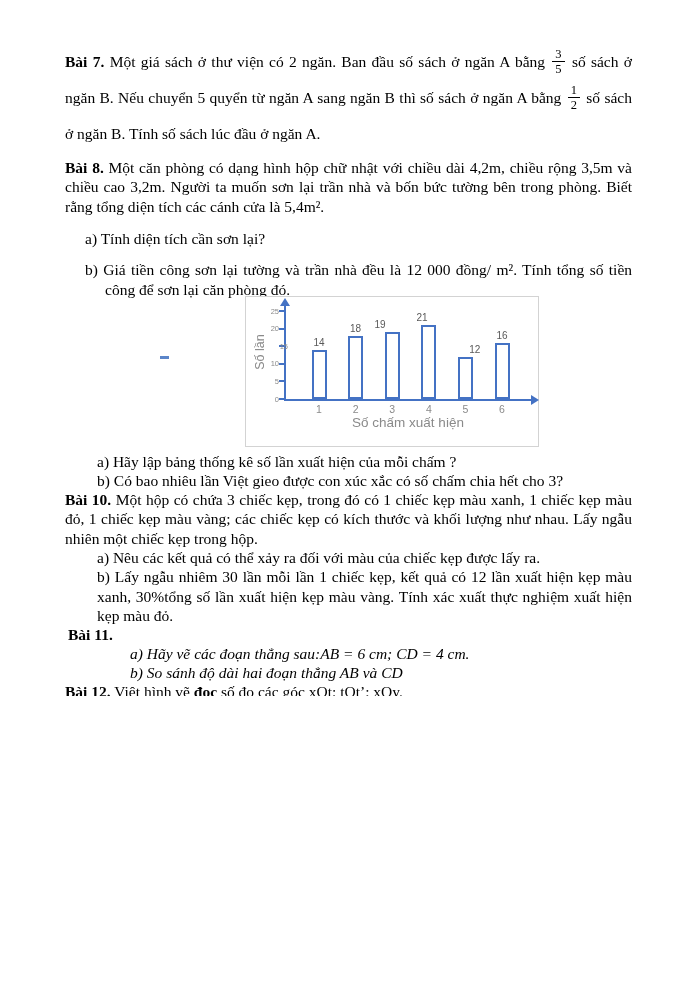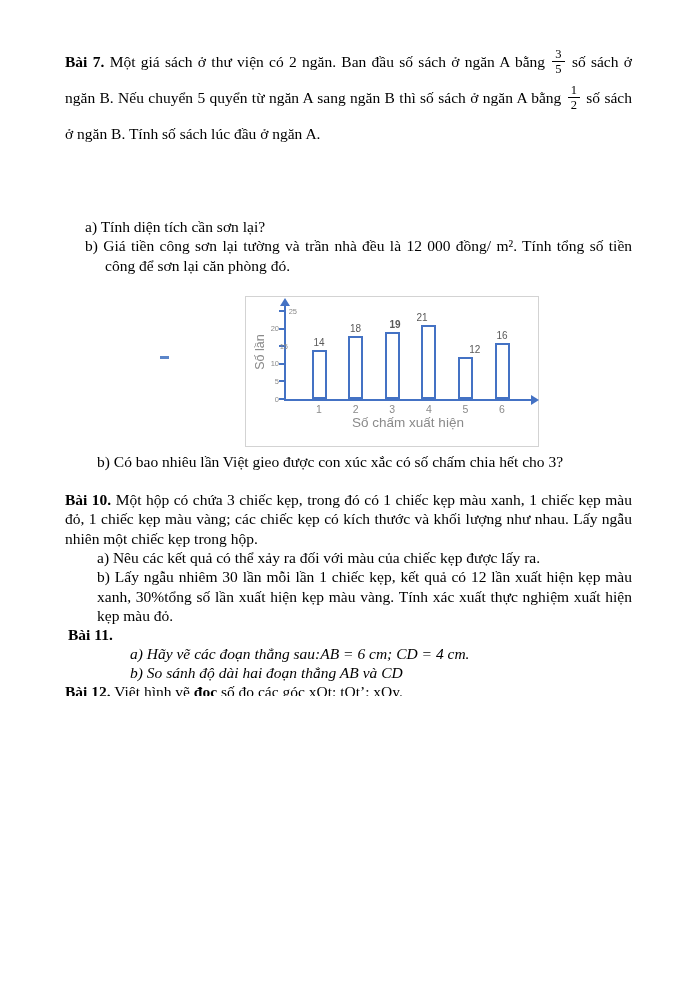--- a/index.html
+++ b/index.html
@@ -8,21 +8,21 @@
   .blk{position:absolute;left:65px;width:567px;line-height:19.4px;}
   .just{text-align:justify;}
   b,.bold{font-weight:bold;}
   
   .frac{display:inline-block;vertical-align:middle;text-align:center;
         font-size:12.5px;line-height:1.15;padding:0 2px;position:relative;top:-2px;}
   .frac .num{display:block;border-bottom:1px solid #000;padding:0 3px;}
   .frac .den{display:block;padding:0 3px;}
   .b7{line-height:36px;}
   
-  .item-h{padding-left:40px;text-indent:-20px;} 
+  .item-h{padding-left:40px;text-indent:-20px;margin-top:12px;} 
   .item-m{padding-left:32px;}                   
   .item-d{padding-left:65px;font-style:italic;}                   
   
   .chart-box{position:absolute;left:245px;top:296px;width:292px;height:149px;
              border:1px solid #d3d3d3;background:#fff;
              font-family:"Liberation Sans",sans-serif;}
   .yaxis{position:absolute;left:38px;top:8px;width:2px;height:96px;background:#4472C4;}
   .xaxis{position:absolute;left:38px;top:102px;width:248px;height:2px;background:#4472C4;}
   .yarrow{position:absolute;left:34px;top:1px;width:0;height:0;
           border-left:5px solid transparent;border-right:5px solid transparent;
@@ -50,20 +50,23 @@
 </style>
 </head>
 <body>
 
 <div class="page">
 
   <div class="blk just b7" style="top:44px;">
     <b>Bài 7.</b><span> Một giá sách ở thư viện có 2 ngăn. Ban đầu số sách ở ngăn A bằng </span><span class="frac"><span class="num">3</span><span class="den">5</span></span><span> số sách ở ngăn B. Nếu chuyển 5 quyển từ ngăn A sang ngăn B thì số sách ở ngăn A bằng </span><span class="frac"><span class="num">1</span><span class="den">2</span></span><span> số sách ở ngăn B. Tính số sách lúc đầu ở ngăn A.</span>
   </div>
 
+  <div class="blk just" style="top:158px;">
+    <b>Bài 8.</b><span> Một căn phòng có dạng hình hộp chữ nhật với chiều dài 4,2m, chiều rộng 3,5m và chiều cao 3,2m. Người ta muốn sơn lại trần nhà và bốn bức tường bên trong phòng. Biết rằng tổng diện tích các cánh cửa là 5,4m².</span>
+  </div>
   <div class="blk" style="top:217px;">
     <div class="item-h just"><span>a)</span> <span>Tính diện tích cần sơn lại?</span></div>
     <div class="item-h just"><span>b)</span> <span>Giá tiền công sơn lại tường và trần nhà đều là 12 000 đồng/ m². Tính tổng số tiền công để sơn lại căn phòng đó.</span></div>
   </div>
 
 
   <div class="chart-box" id="chart-box">
     <div class="ylab">Số lần</div>
     <div class="yaxis"></div>
     <div class="yarrow"></div>
@@ -74,46 +77,47 @@
         <div class="yticklbl" style="left: 17px; top: 97.5px;">0</div>
         <div class="ytick" style="top: 83.4px;"></div>
         <div class="yticklbl" style="left: 17px; top: 79.9px;">5</div>
         <div class="ytick" style="top: 65.8px;"></div>
         <div class="yticklbl" style="left: 17px; top: 62.3px;">10</div>
         <div class="ytick" style="top: 48.2px;"></div>
         <div class="yticklbl" style="left: 26px; top: 44.7px;">15</div>
         <div class="ytick" style="top: 30.6px;"></div>
         <div class="yticklbl" style="left: 17px; top: 27.1px;">20</div>
         <div class="ytick" style="top: 13px;"></div>
-        <div class="yticklbl" style="left: 35px; top: 9.5px;">25</div>
+        <div class="yticklbl" style="left: 17px; top: 9.5px;">25</div>
         <div class="bar" style="left: 65.5px; top: 52.72px; width: 15px; height: 49.28px; background: rgb(255, 255, 255); border-color: rgb(68, 114, 196);"></div>
         <div class="vlbl" style="left: 58px; top: 39.72px;">14</div>
         <div class="clbl" style="left: 62px;">1</div>
         <div class="bar" style="left: 102.1px; top: 38.64px; width: 15px; height: 63.36px; background: rgb(255, 255, 255); border-color: rgb(68, 114, 196);"></div>
         <div class="vlbl" style="left: 94.6px; top: 25.64px;">18</div>
         <div class="clbl" style="left: 98.6px;">2</div>
         <div class="bar" style="left: 138.7px; top: 35.12px; width: 15px; height: 66.88px; background: rgb(255, 255, 255); border-color: rgb(68, 114, 196);"></div>
-        <div class="vlbl" style="left: 134px; top: 22.12px; font-weight: bold;">19</div>
+        <div class="vlbl" style="left: 119px; top: 22.12px;">19</div>
         <div class="clbl" style="left: 135.2px;">3</div>
         <div class="bar" style="left: 175.3px; top: 28.08px; width: 15px; height: 73.92px; background: rgb(255, 255, 255); border-color: rgb(68, 114, 196);"></div>
         <div class="vlbl" style="left: 161px; top: 15.08px;">21</div>
         <div class="clbl" style="left: 171.8px;">4</div>
         <div class="bar" style="left: 211.9px; top: 59.76px; width: 15px; height: 42.24px; background: rgb(255, 255, 255); border-color: rgb(68, 114, 196);"></div>
         <div class="vlbl" style="left: 204.4px; top: 46.76px; text-align: right;">12</div>
         <div class="clbl" style="left: 208.4px;">5</div>
         <div class="bar" style="left: 248.5px; top: 45.68px; width: 15px; height: 56.32px; background: rgb(255, 255, 255); border-color: rgb(68, 114, 196);"></div>
         <div class="vlbl" style="left: 241px; top: 32.68px;">16</div>
         <div class="clbl" style="left: 245px;">6</div>
       </div>
     <div class="xlab">Số chấm xuất hiện</div>
   </div>
 
   <div class="stray-dash"></div>
 
   <div class="blk" style="top:452px;">
+    <div class="item-m"><span>a)</span> <span>Hãy lập bảng thống kê số lần xuất hiện của mỗi chấm ?</span></div>
     <div class="item-m"><span>b)</span> <span>Có bao nhiêu lần Việt gieo được con xúc xắc có số chấm chia hết cho 3?</span></div>
   </div>
 
   <div class="blk just" style="top:490px;">
     <b>Bài 10.</b><span> Một hộp có chứa 3 chiếc kẹp, trong đó có 1 chiếc kẹp màu xanh, 1 chiếc kẹp màu đỏ, 1 chiếc kẹp màu vàng; các chiếc kẹp có kích thước và khối lượng như nhau. Lấy ngẫu nhiên một chiếc kẹp trong hộp.</span>
   </div>
   <div class="blk" style="top:548px;">
     <div class="item-m"><span>a)</span> <span>Nêu các kết quả có thể xảy ra đối với màu của chiếc kẹp được lấy ra.</span></div>
     <div class="item-m just"><span>b)</span> <span>Lấy ngẫu nhiêm 30 lần mỗi lần 1 chiếc kẹp, kết quả có 12 lần xuất hiện kẹp màu xanh, 30%tổng số lần xuất hiện kẹp màu vàng. Tính xác xuất thực nghiệm xuất hiện kẹp màu đỏ.</span></div>
   </div>

